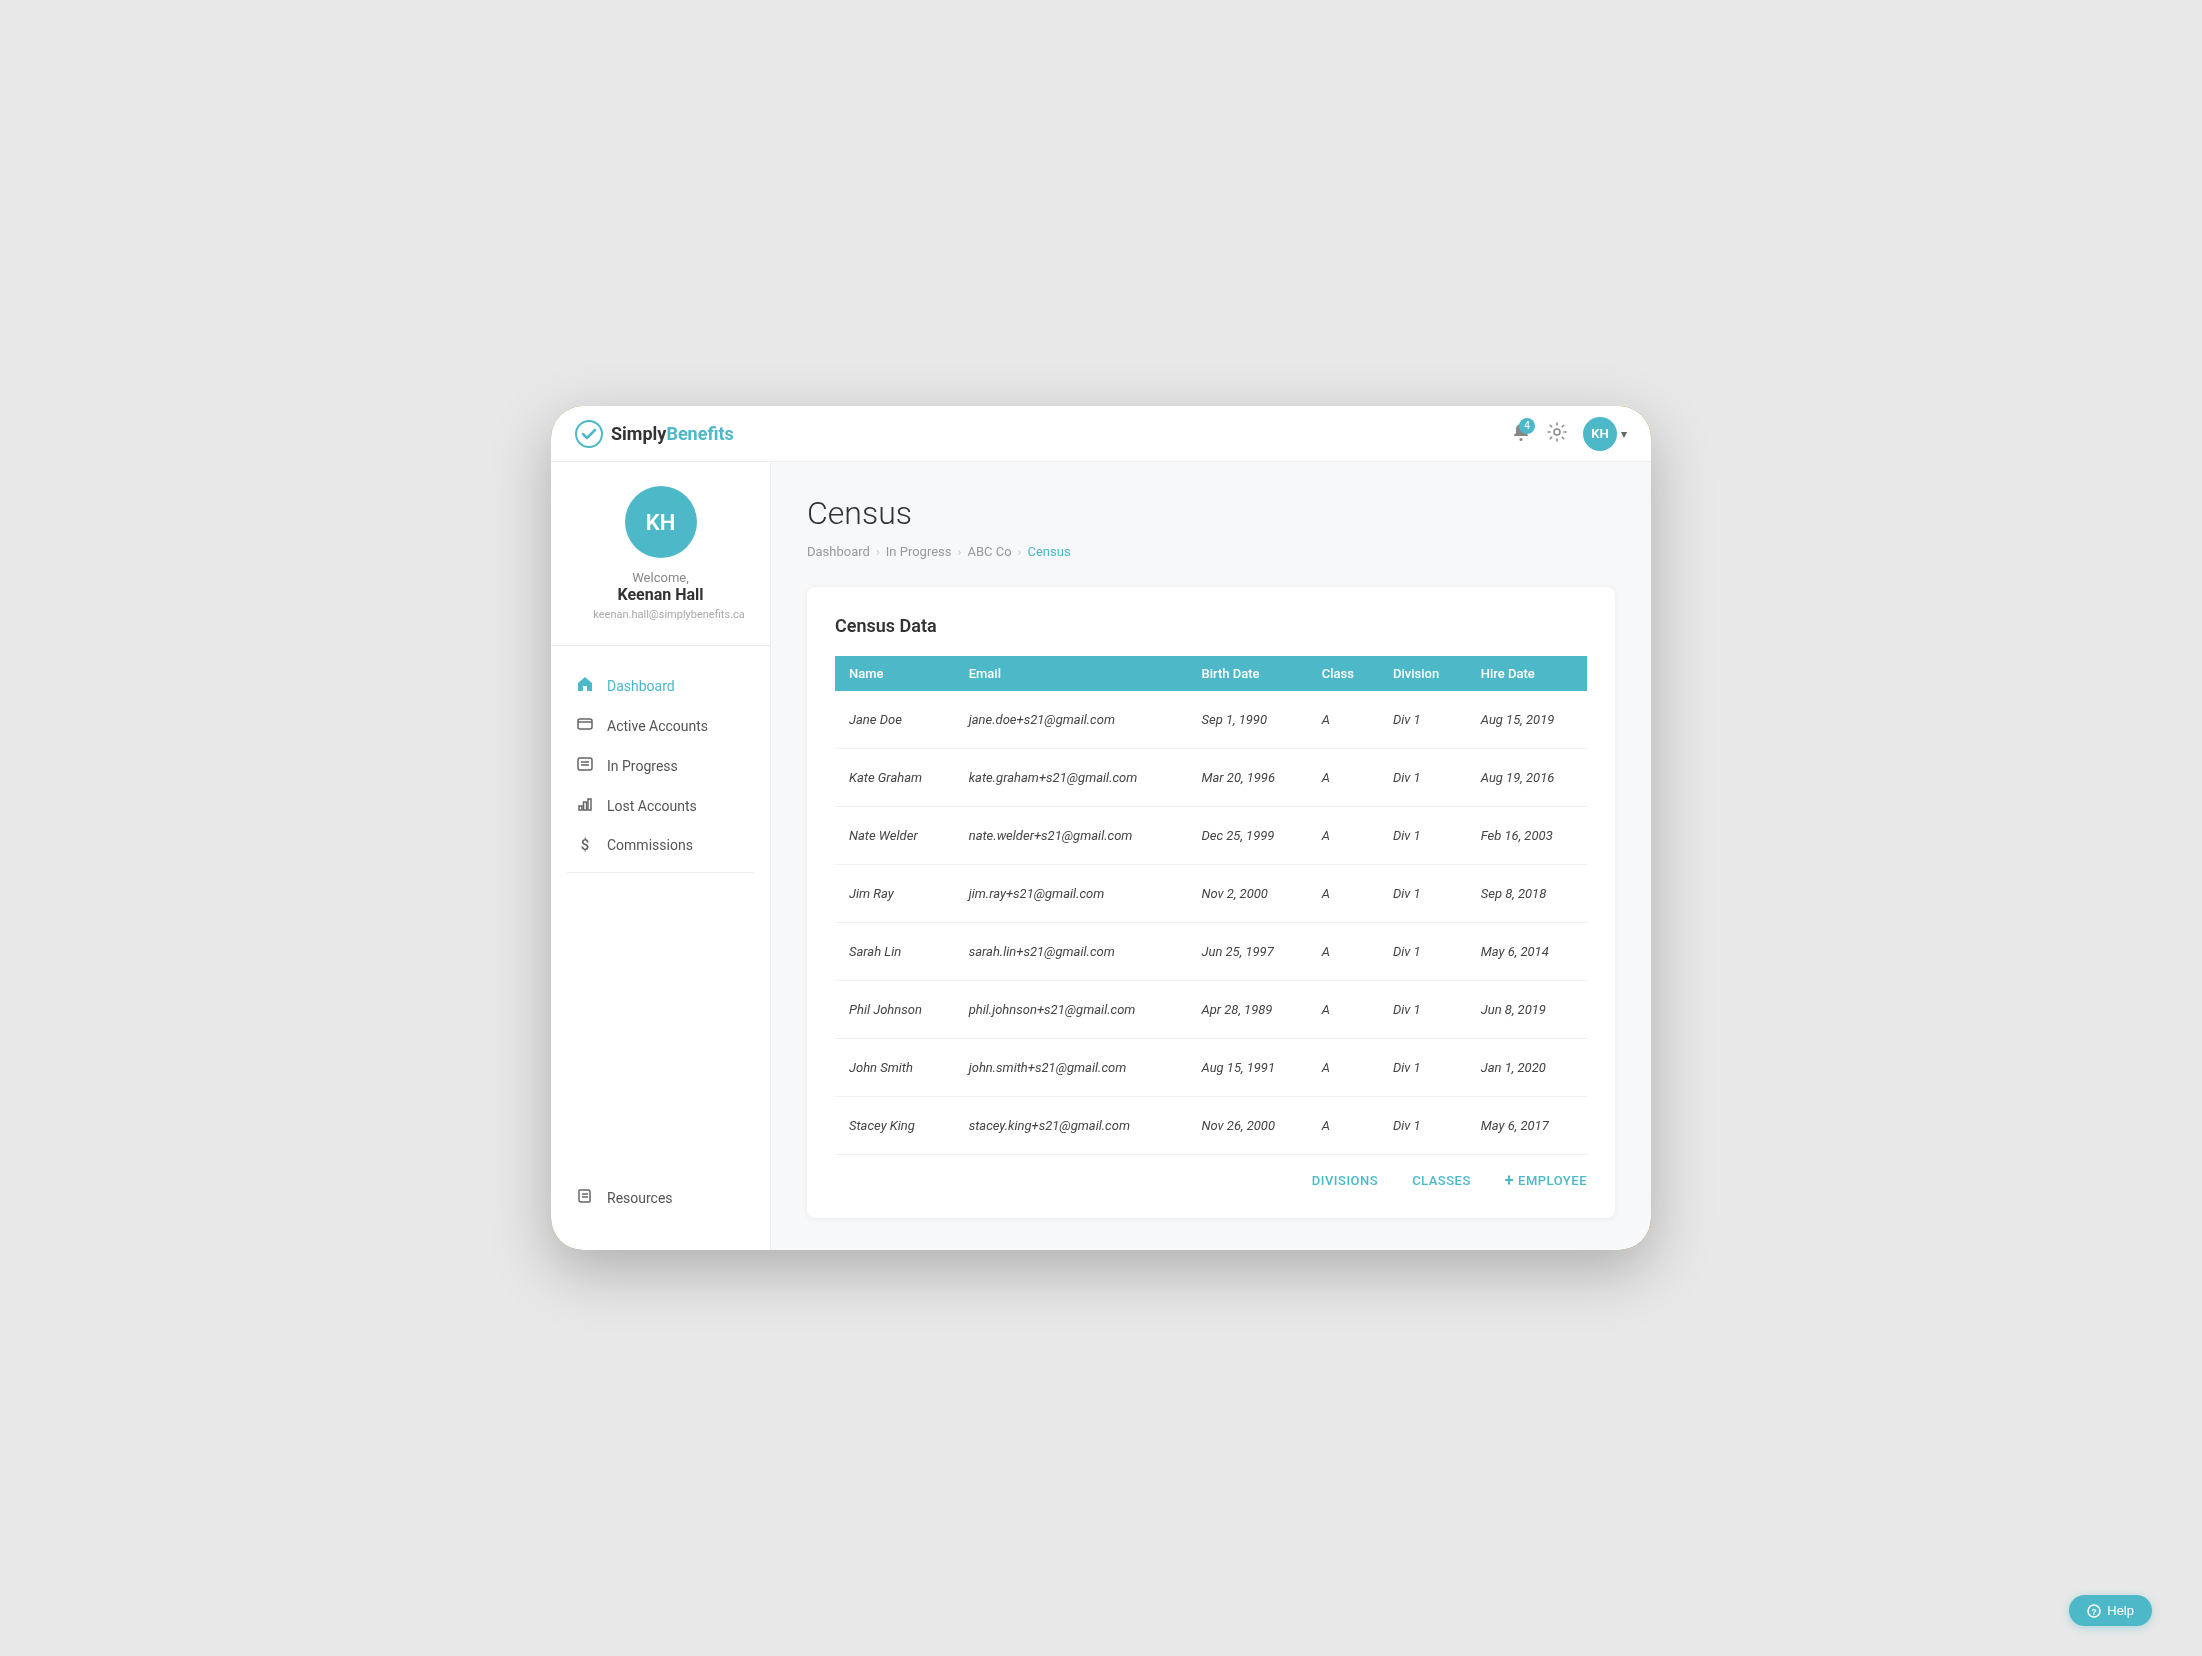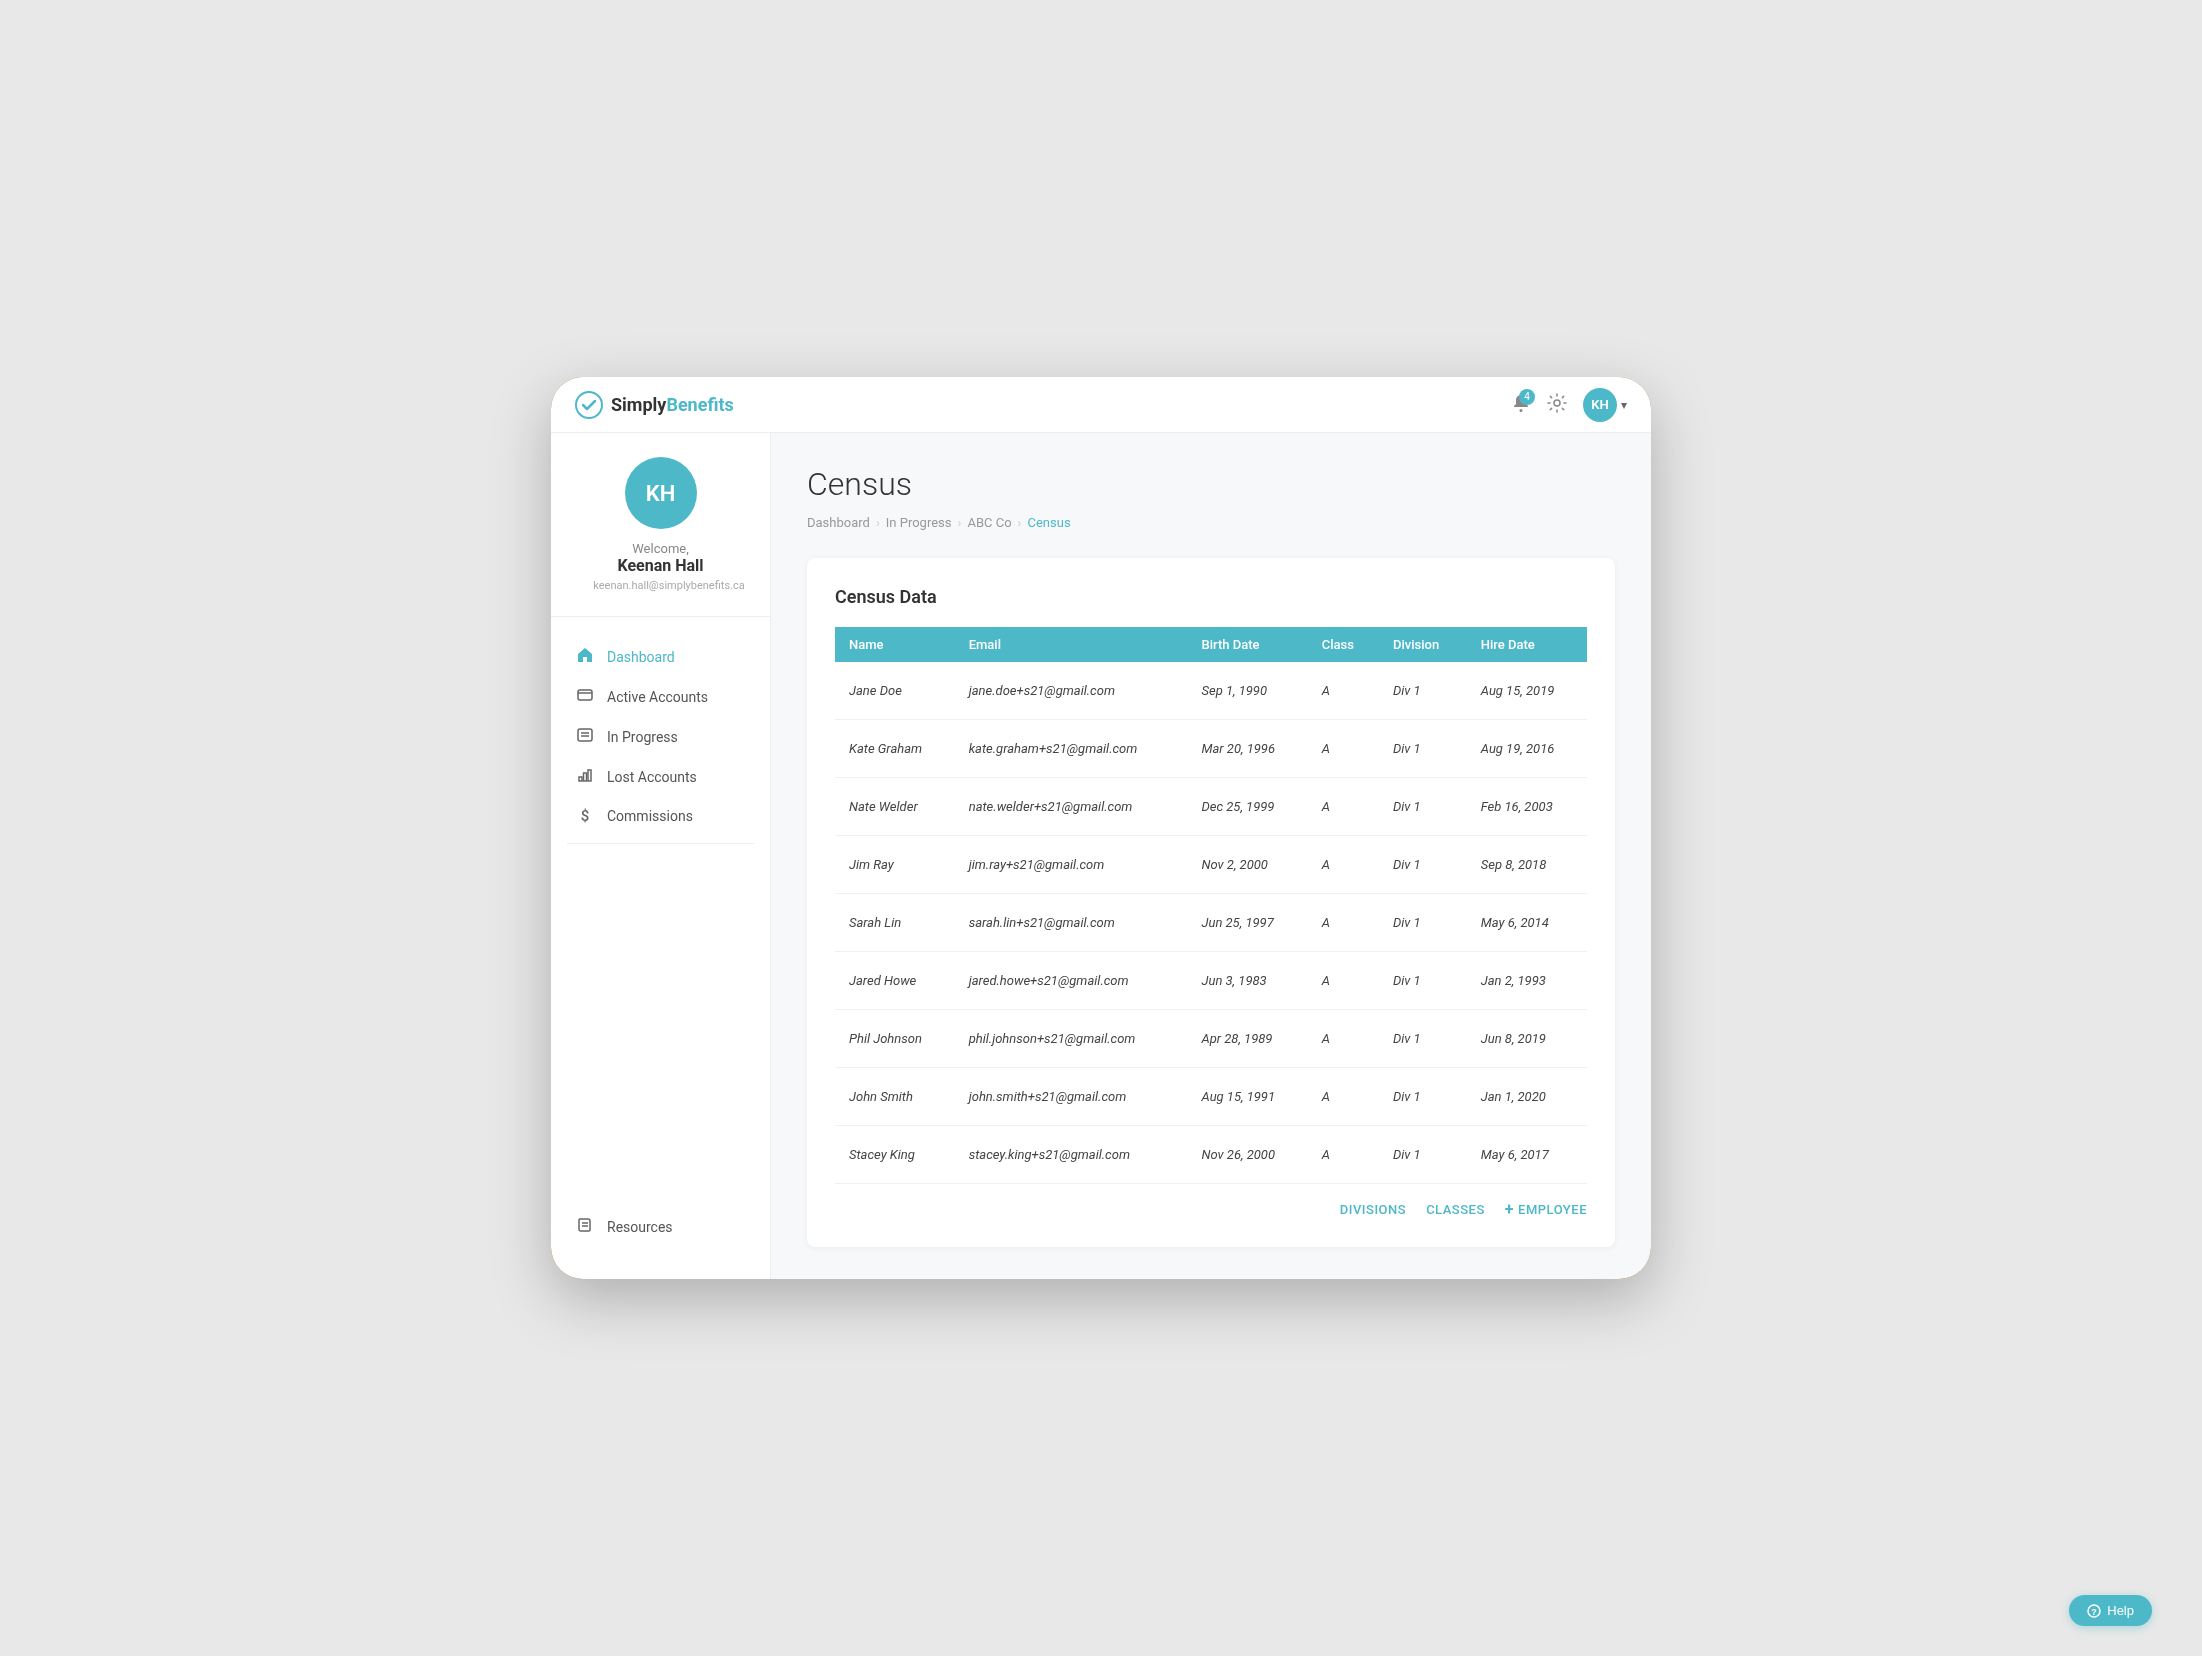--- a/index.html
+++ b/index.html
@@ -206,21 +206,21 @@
       padding: 21px 14px;
       color: #444;
       white-space: nowrap;
       font-style: italic;
     }
 
     .table-actions {
       display: flex;
       justify-content: flex-end;
       align-items: center;
-      gap: 20px;
+      gap: 34px;
       margin-top: 16px;
     }
     .action-link {
       font-size: 13px;
       color: #4db8c8;
       cursor: pointer;
       font-weight: 500;
       text-transform: uppercase;
       letter-spacing: 0.5px;
     }
@@ -425,28 +425,20 @@
                 </tr>
                 <tr>
                   <td>Sarah Lin</td>
                   <td>sarah.lin+s21@gmail.com</td>
                   <td>Jun 25, 1997</td>
                   <td>A</td>
                   <td>Div 1</td>
                   <td>May 6, 2014</td>
                 </tr>
                 <tr>
-                  <td>Jared Howe</td>
-                  <td>jared.howe+s21@gmail.com</td>
-                  <td>Jun 3, 1983</td>
-                  <td>A</td>
-                  <td>Div 1</td>
-                  <td>Jan 2, 1993</td>
-                </tr>
-                <tr>
                   <td>Phil Johnson</td>
                   <td>phil.johnson+s21@gmail.com</td>
                   <td>Apr 28, 1989</td>
                   <td>A</td>
                   <td>Div 1</td>
                   <td>Jun 8, 2019</td>
                 </tr>
                 <tr>
                   <td>John Smith</td>
                   <td>john.smith+s21@gmail.com</td>

